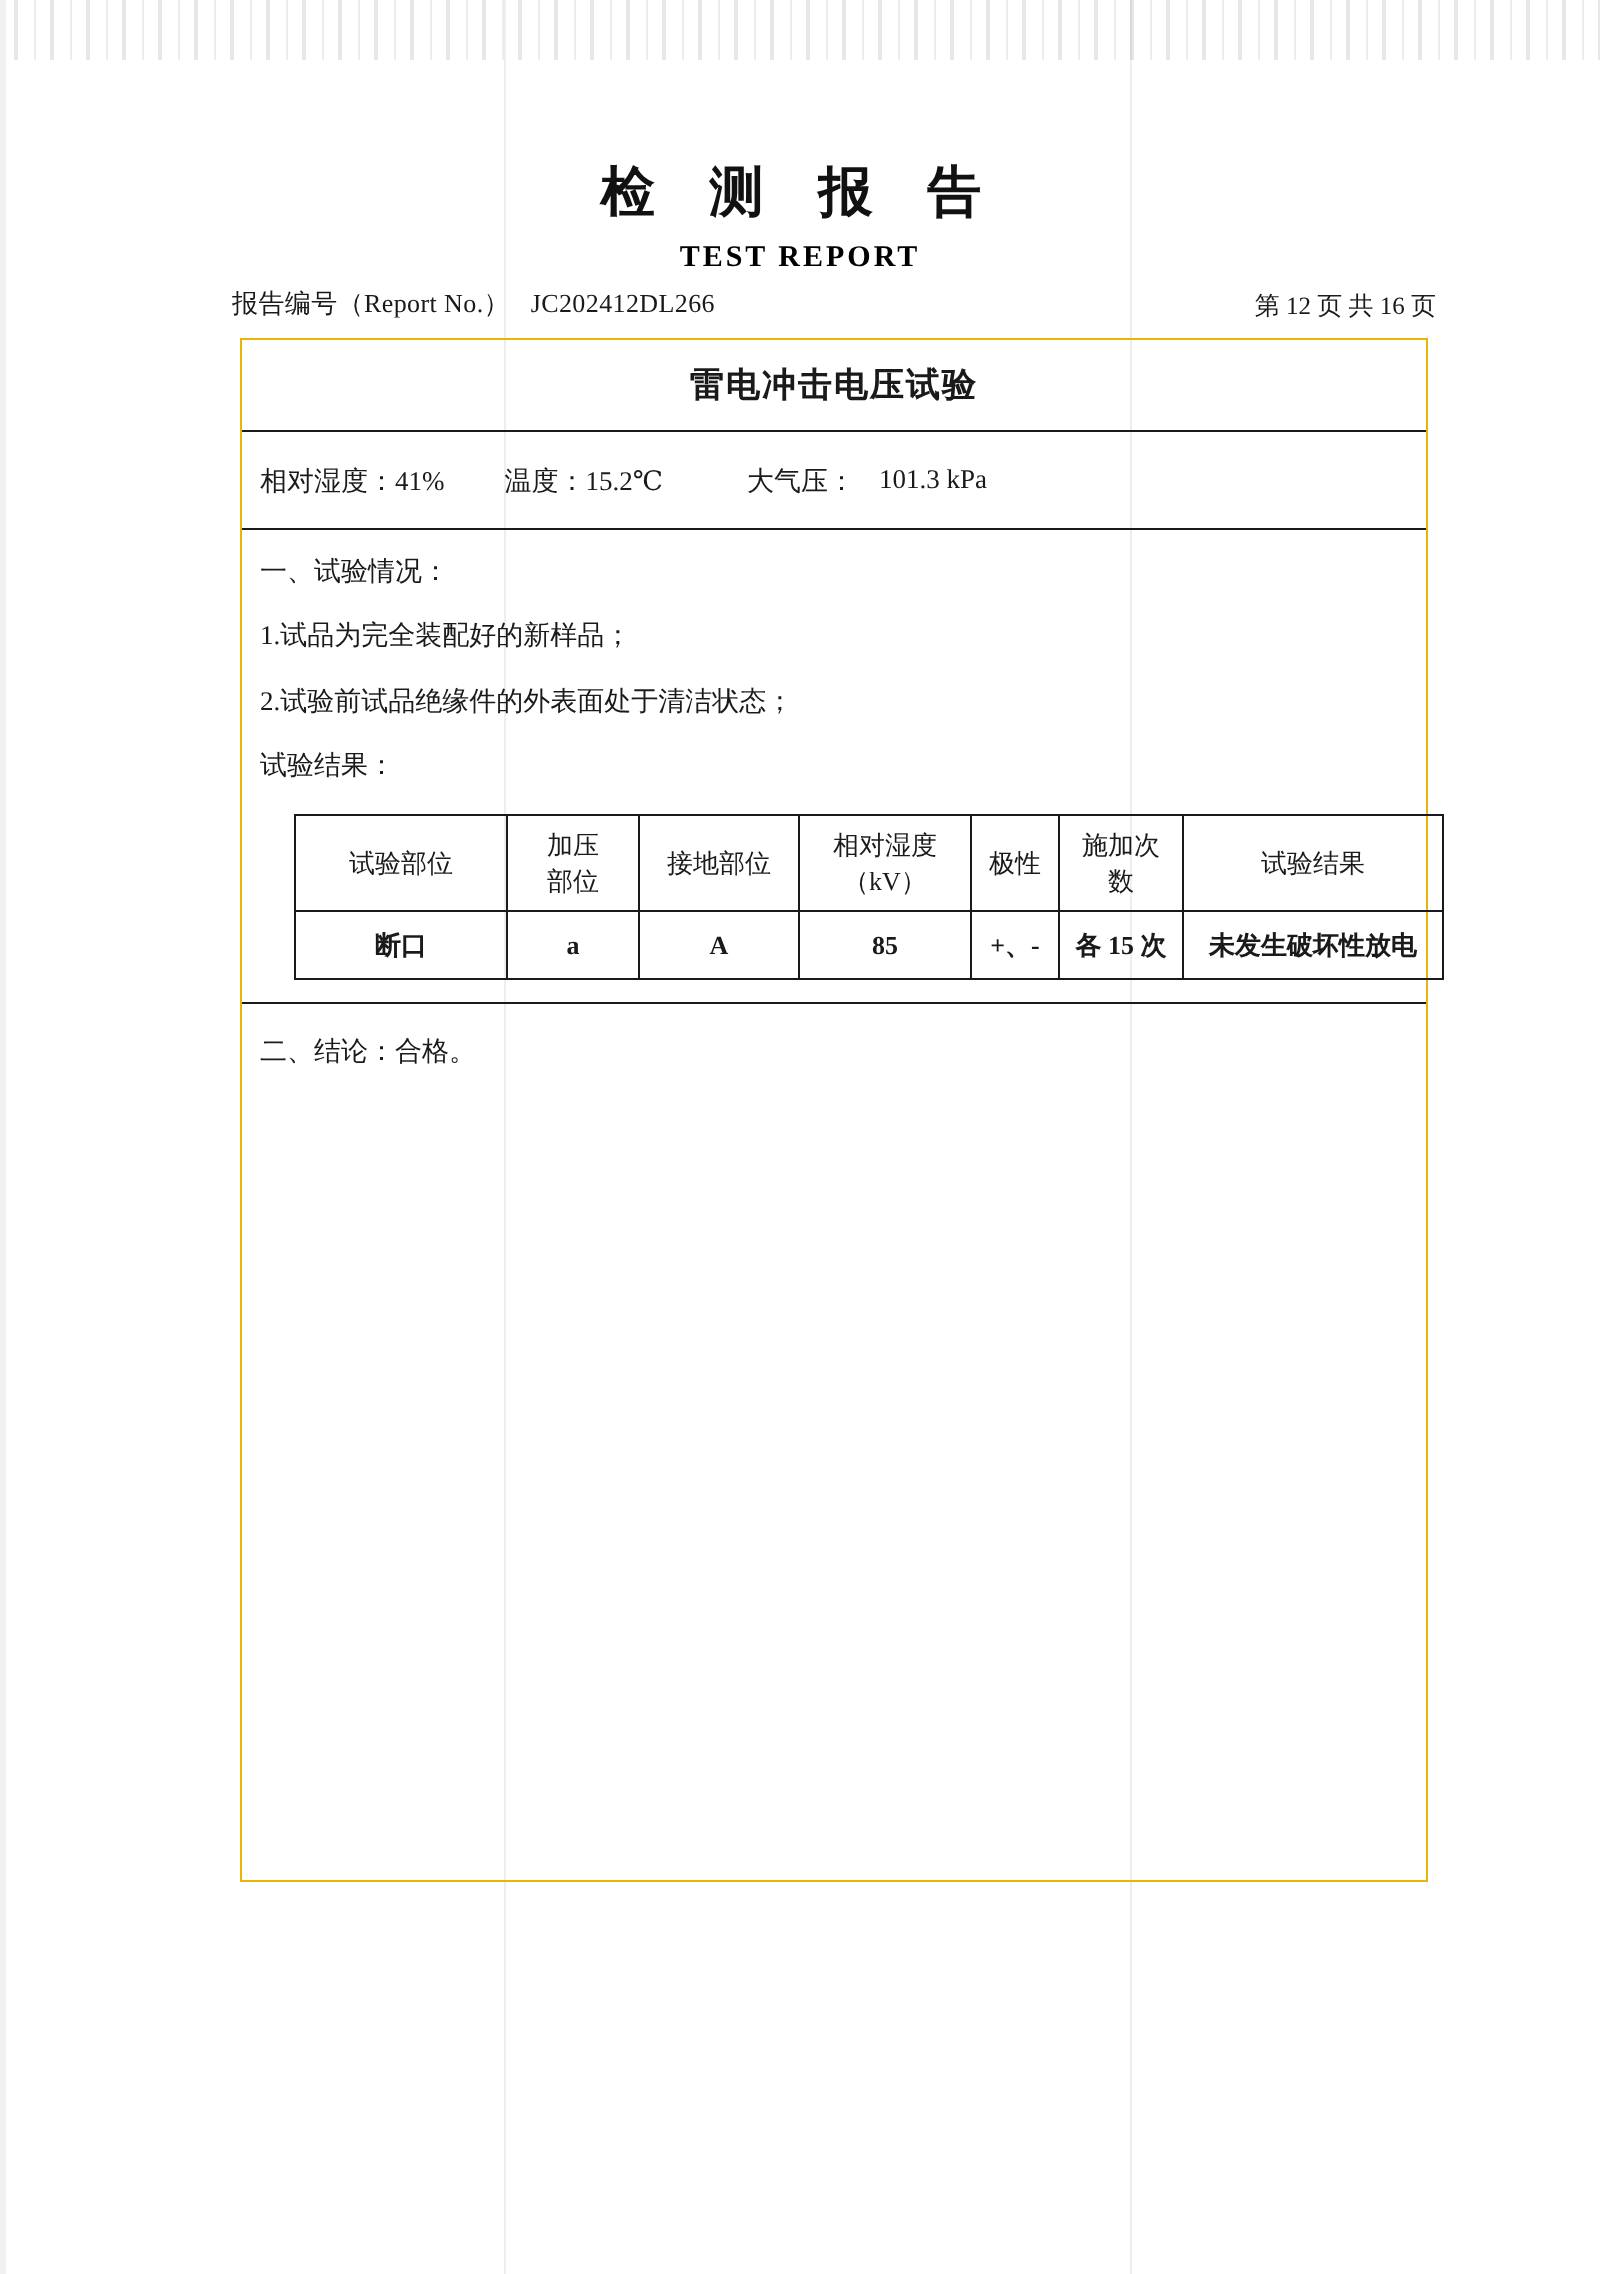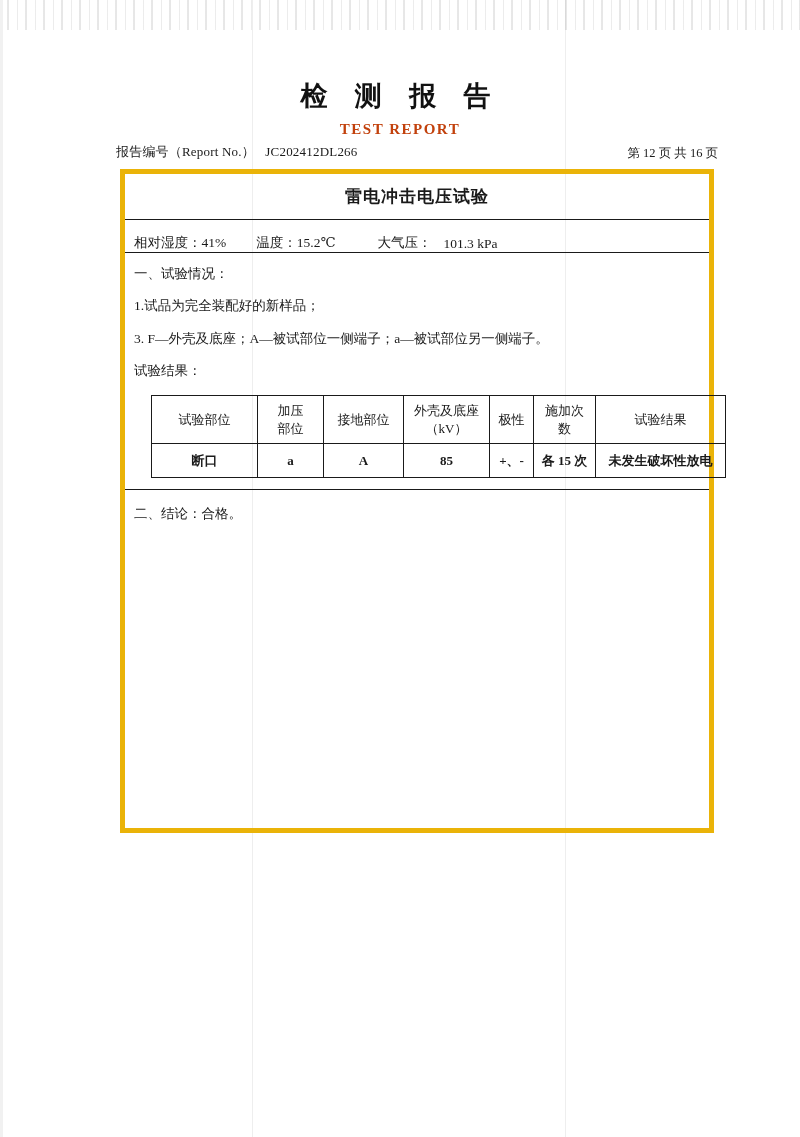--- a/index.html
+++ b/index.html
@@ -74,21 +74,21 @@
   .doc-subtitle {
     position: absolute;
     top: 121px;
     left: 0;
     width: 800px;
     text-align: center;
     font-family: "Liberation Serif", serif;
     font-size: 15px;
     font-weight: bold;
     letter-spacing: 1.5px;
-    color: #c2410c;
+    color: #000000;
   }
   .report-no {
     position: absolute;
     top: 143px;
     left: 116px;
     font-size: 13px;
     letter-spacing: 0.2px;
     white-space: nowrap;
   }
   .page-no {
@@ -99,44 +99,45 @@
     white-space: nowrap;
     text-align: center;
   }
 
   
   .frame {
     position: absolute;
     top: 169px;
     left: 120px;
     width: 594px;
-    height: 664px;
-    border: 5px solid #eab308;
+    height: 772px;
+    border: 1px solid #eab308;
     box-sizing: border-box;
   }
 
   .section-title {
     height: 45px;
     border-bottom: 1px solid #1a1a1a;
     display: flex;
     align-items: center;
     justify-content: center;
     font-size: 17px;
     font-weight: bold;
     letter-spacing: 1px;
   }
 
   .env-row {
     height: 33px;
     border-bottom: 1px solid #1a1a1a;
     display: flex;
-    align-items: flex-end;
+    align-items: flex-start;
     font-size: 13.5px;
     padding-left: 9px;
     box-sizing: border-box;
+    margin-top: 16px;
   }
   .env-item { white-space: nowrap; }
   .env-gap-1 { width: 30px; }
   .env-gap-2 { width: 42px; }
   .env-gap-3 { width: 12px; }
 
   .body-area {
     padding: 0;
   }
   .para {
@@ -222,21 +223,21 @@
       <span class="env-gap-2"></span>
       <span class="env-item">大气压：</span>
       <span class="env-gap-3"></span>
       <span class="env-item">101.3 kPa</span>
     </div>
 
     <div class="body-area">
 
       <div class="para p0">一、试验情况：</div>
       <div class="para">1.试品为完全装配好的新样品；</div>
-      <div class="para">3. F—外壳及底座；A—被试部位一侧端子；a—被试部位另一侧端子。</div>
+      <div class="para">2.试验前试品绝缘件的外表面处于清洁状态；</div>
       <div class="para">试验结果：</div>
 
       <table class="data-table">
         <colgroup>
           <col class="col-1">
             <col class="col-2">
             <col class="col-3">
             <col class="col-4">
           <col class="col-5">
             <col class="col-6">
@@ -244,21 +245,21 @@
         </colgroup>
         <thead>
           <tr>
             <th>试验部位</th>
             <th>
               <div>加压</div>
               <div>部位</div>
             </th>
             <th>接地部位</th>
             <th>
-              <div>外壳及底座</div>
+              <div>相对湿度</div>
               <div>（kV）</div>
             </th>
             <th>极性</th>
             <th>
               <div>施加次</div>
               <div>数</div>
             </th>
             <th>试验结果</th>
           </tr>
         </thead>

